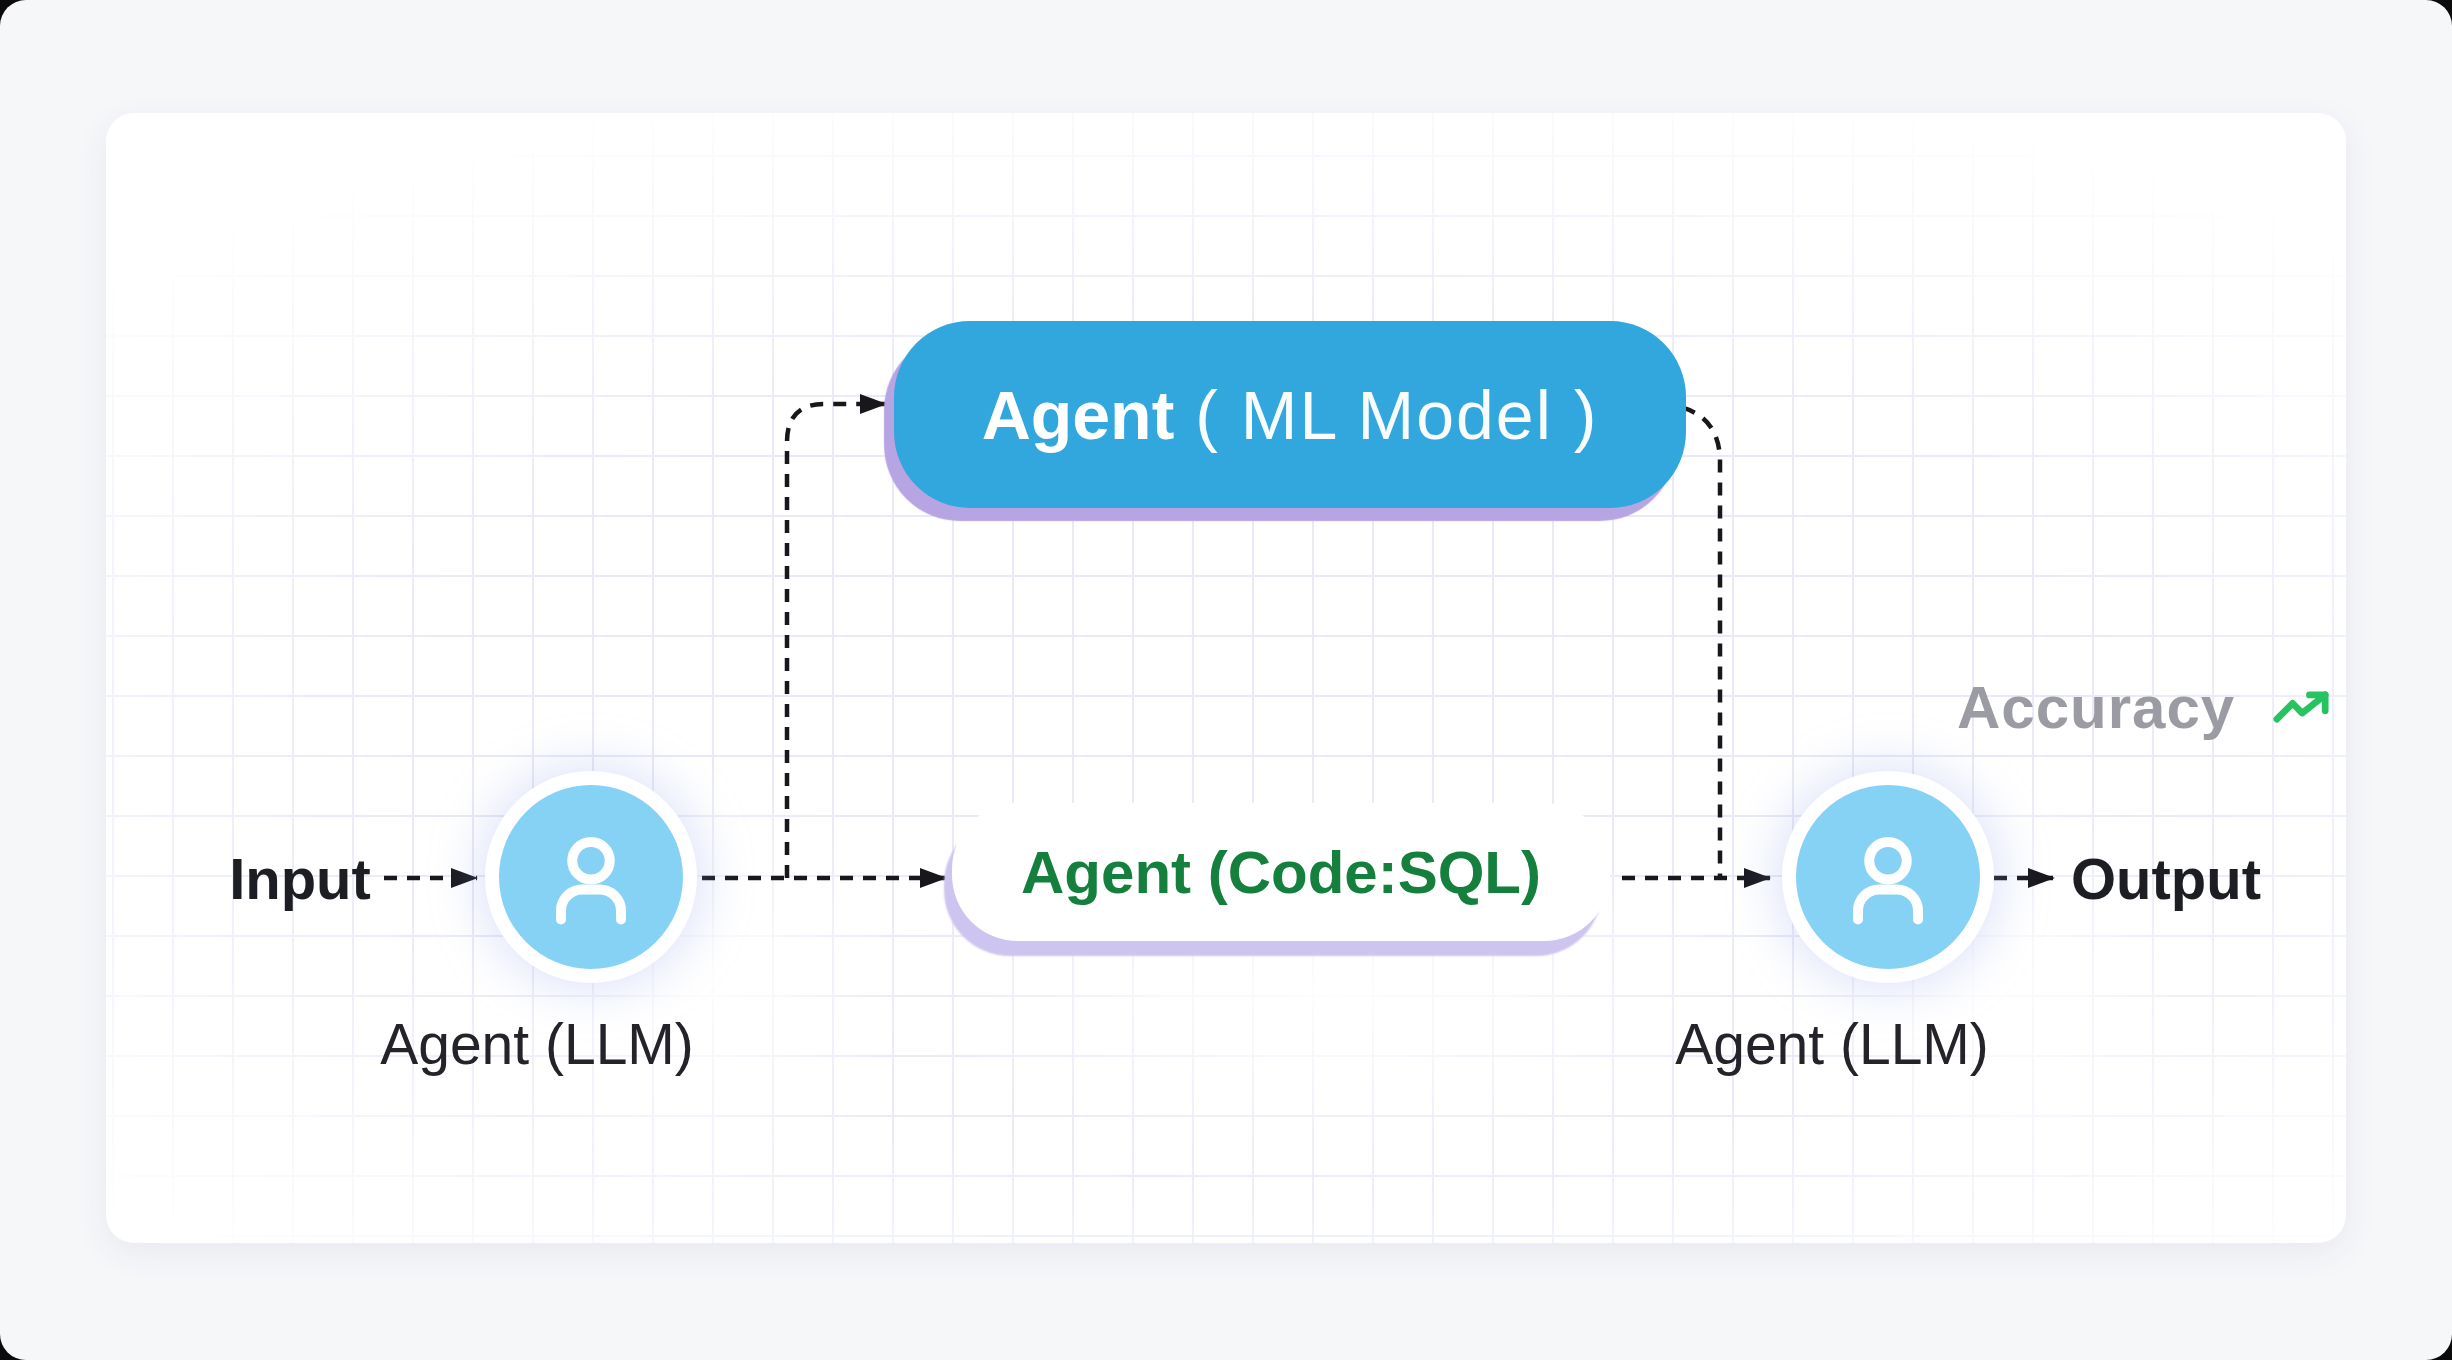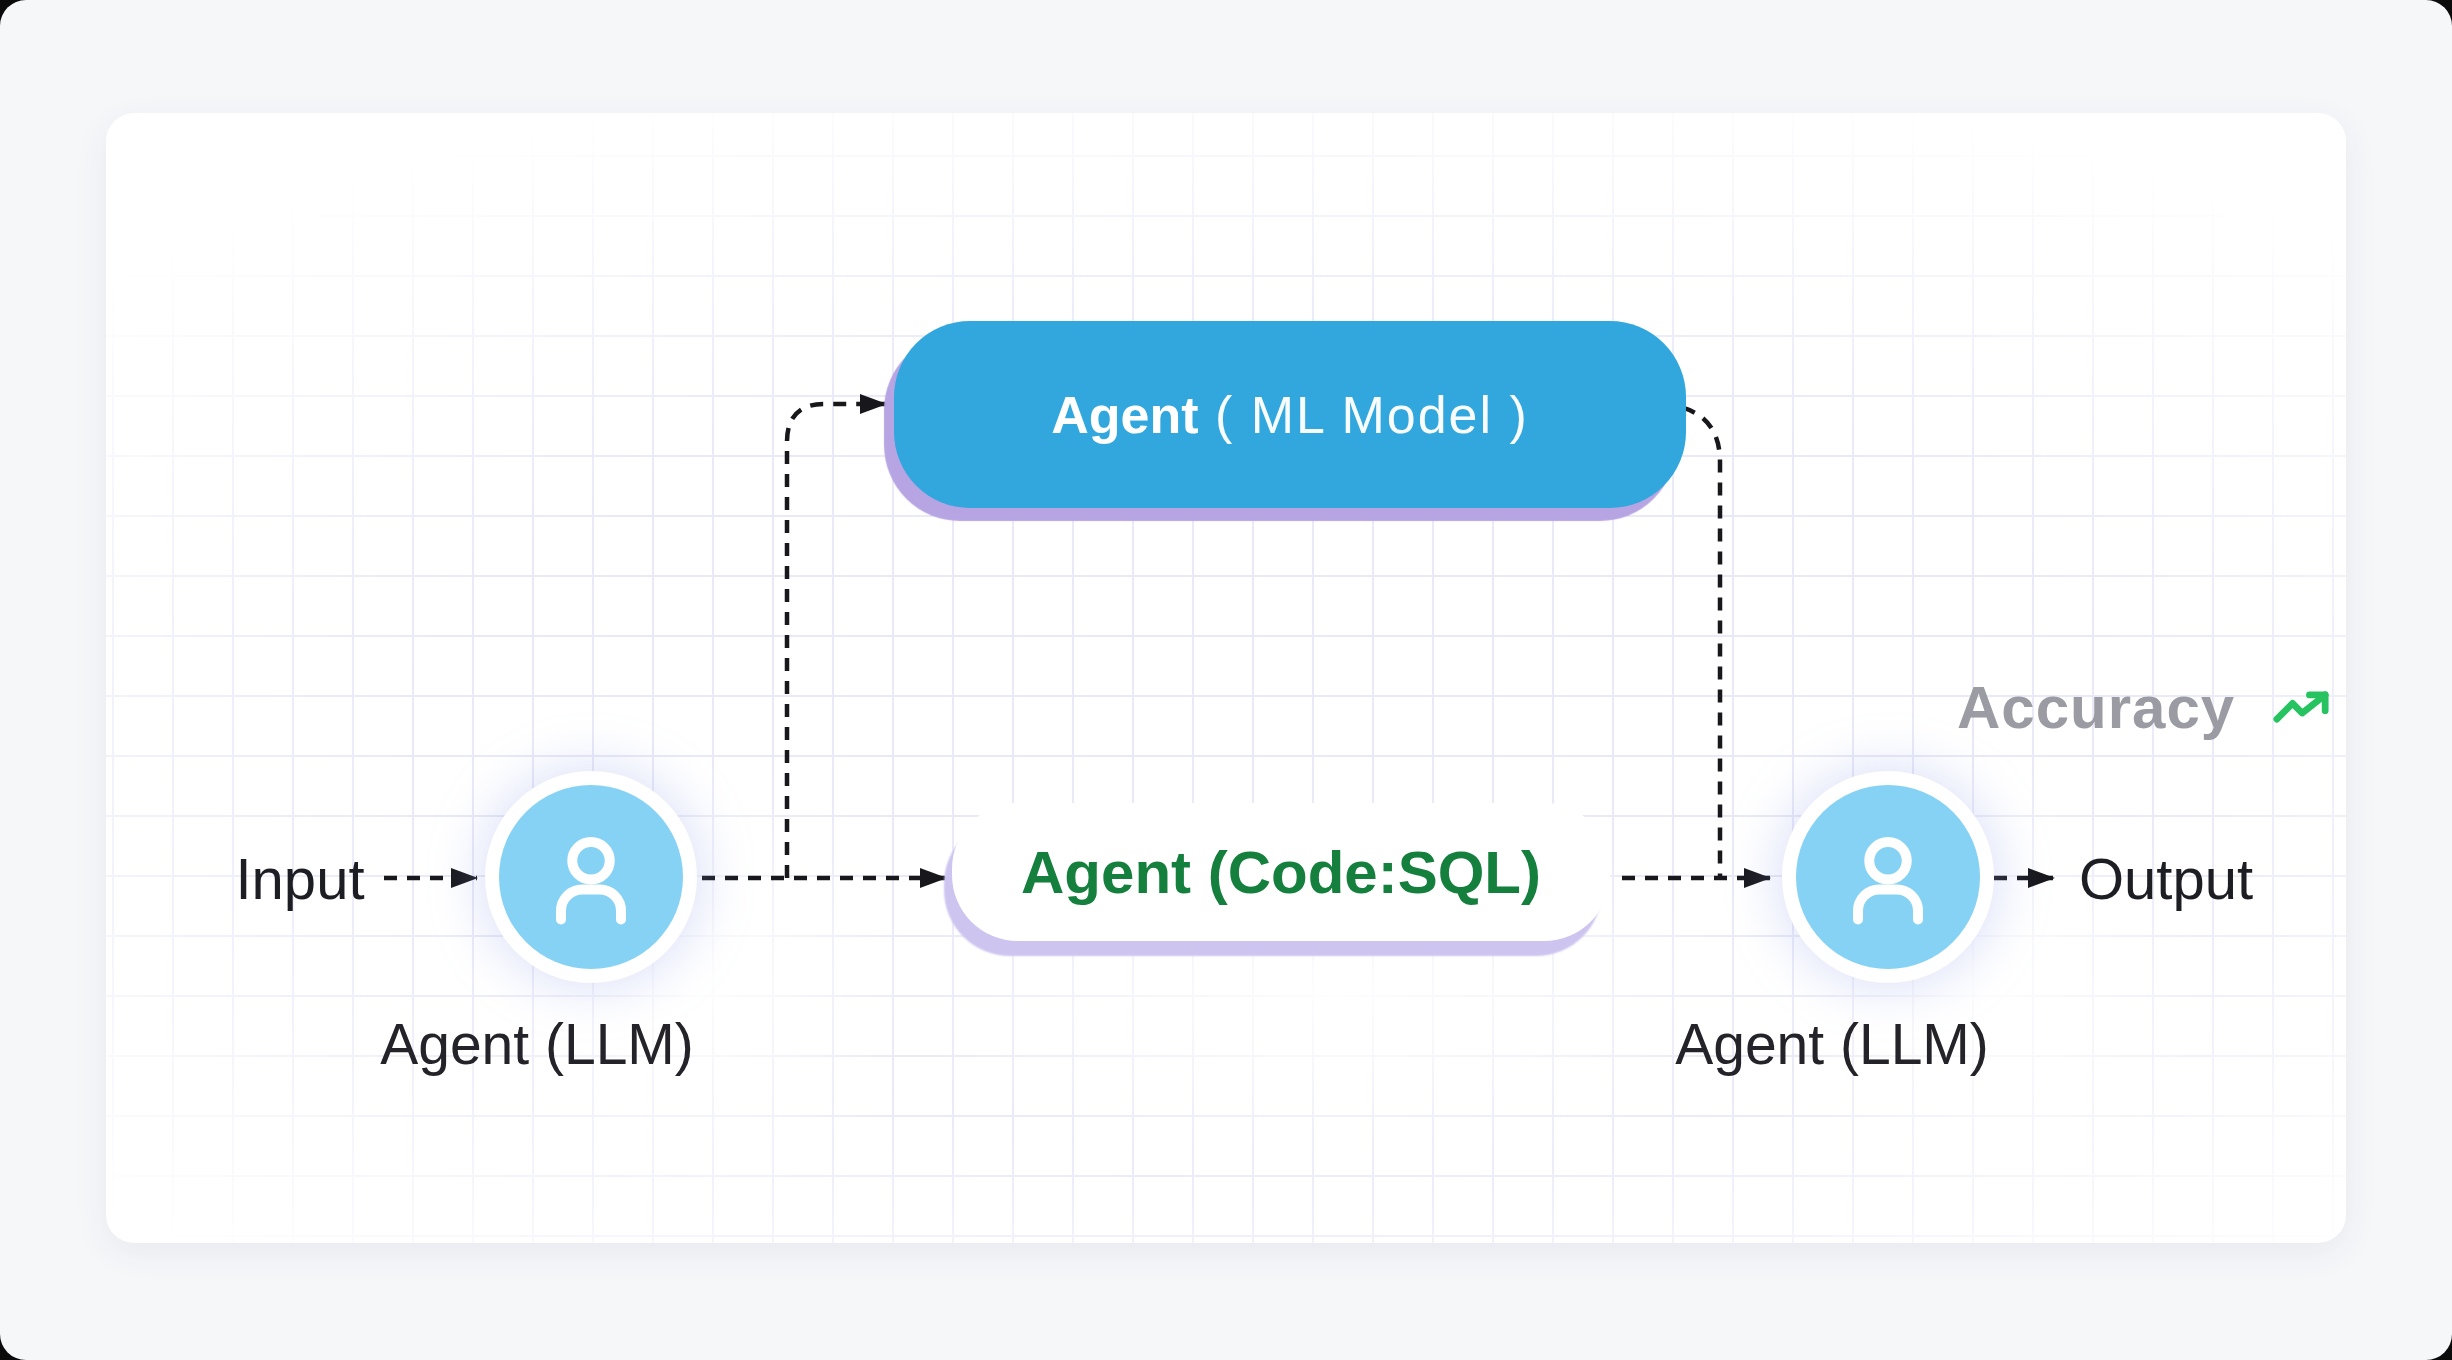--- a/index.html
+++ b/index.html
@@ -33,21 +33,21 @@
   
   svg.connectors{position:absolute;inset:0;width:2452px;height:1360px;}
   .edge{fill:none;stroke:#17171c;stroke-width:4.5;stroke-dasharray:13 10;}
 
   
   .node-ml{
     position:absolute;left:894px;top:321px;width:792px;height:187px;
     background:#31a7dd;border-radius:76px;
     box-shadow:-10px 13px 1px #b7a5e3;
     display:flex;align-items:center;justify-content:center;
-    color:#ffffff;font-size:52px;white-space:pre;
+    color:#ffffff;font-size:68px;white-space:pre;
   }
   .node-ml .bold{font-weight:700;}
   .node-ml .light{font-weight:400;letter-spacing:2px;opacity:.97;text-align:center;}
 
   
   .node-sql{
     position:absolute;left:952px;top:803px;width:658px;height:138px;
     background:#ffffff;border-radius:66px;
     box-shadow:-8px 15px 2px #cdc4f0;
     display:flex;align-items:center;justify-content:center;
@@ -62,21 +62,21 @@
     display:flex;align-items:center;justify-content:center;
   }
   .agent-icon .blue{
     width:184px;height:184px;border-radius:50%;background:#85d2f5;
     display:flex;align-items:center;justify-content:center;
   }
   .agent-icon svg{width:120px;height:120px;}
 
   .io-label{
     position:absolute;transform:translate(-50%,-50%);
-    font-size:58px;font-weight:400;color:#1d1d24;white-space:nowrap;
+    font-size:58px;font-weight:700;color:#1d1d24;white-space:nowrap;
   }
   .agent-label{
     position:absolute;transform:translate(-50%,-50%);
     font-size:57px;font-weight:400;color:#232329;white-space:nowrap;
   }
   .accuracy{
     position:absolute;left:1957px;top:672px;height:70px;
     display:flex;align-items:center;gap:28px;
   }
   .accuracy .txt{font-size:60px;font-weight:700;color:#9b9ba3;letter-spacing:1px;}

